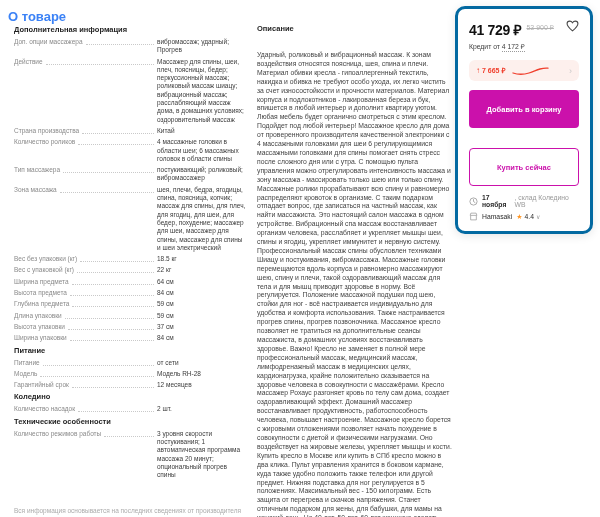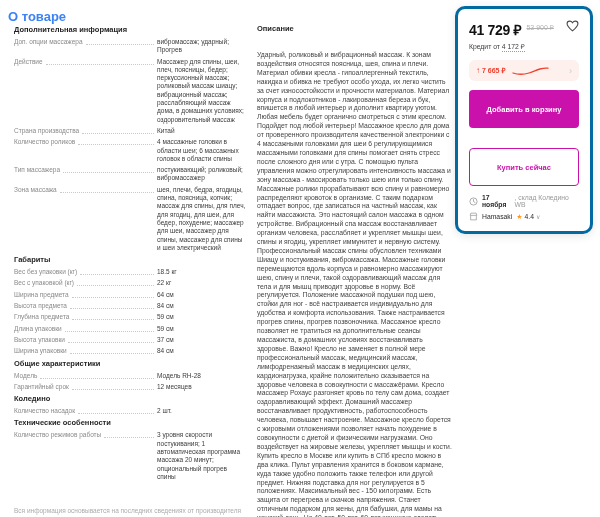--- a/index.html
+++ b/index.html
@@ -91,21 +91,20 @@
             <div class="dotted-leader"></div>
             <div class="spec-value">постукивающий; роликовый; вибромассажер</div>
           </div>
           <div class="spec-row">
             <div class="spec-label">Зона массажа</div>
             <div class="dotted-leader"></div>
             <div class="spec-value">шея, плечи, бедра, ягодицы, спина, поясница, копчик; массаж для спины, для плеч, для ягодиц, для шеи, для бедер, похудение; массажер для шеи, массажер для спины, массажер для спины и шеи электрический</div>
           </div>
         </div>
         <div class="spec-section">
-          <div class="spec-section-title">Габариты</div>
           <div class="spec-row">
             <div class="spec-label">Вес без упаковки (кг)</div>
             <div class="dotted-leader"></div>
             <div class="spec-value">18.5 кг</div>
           </div>
           <div class="spec-row">
             <div class="spec-label">Вес с упаковкой (кг)</div>
             <div class="dotted-leader"></div>
             <div class="spec-value">22 кг</div>
           </div>
@@ -134,21 +133,28 @@
             <div class="dotted-leader"></div>
             <div class="spec-value">37 см</div>
           </div>
           <div class="spec-row">
             <div class="spec-label">Ширина упаковки</div>
             <div class="dotted-leader"></div>
             <div class="spec-value">84 см</div>
           </div>
         </div>
         <div class="spec-section">
-          <div class="spec-section-title">Общие характеристики</div>
+          <div class="spec-section-title">Питание</div>
+          <div class="spec-row">
+            <div class="spec-label">Питание</div>
+            <div class="dotted-leader"></div>
+            <div class="spec-value">от сети</div>
+          </div>
+        </div>
+        <div class="spec-section">
           <div class="spec-row">
             <div class="spec-label">Модель</div>
             <div class="dotted-leader"></div>
             <div class="spec-value">Модель RH-28</div>
           </div>
           <div class="spec-row">
             <div class="spec-label">Гарантийный срок</div>
             <div class="dotted-leader"></div>
             <div class="spec-value">12 месяцев</div>
           </div>

